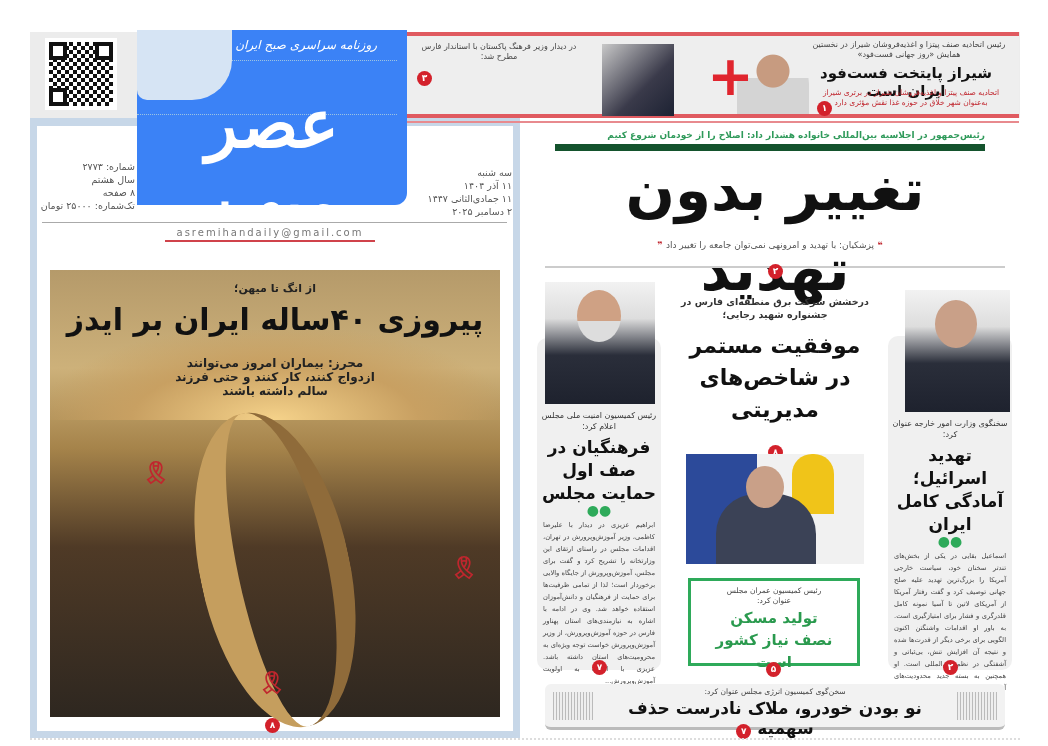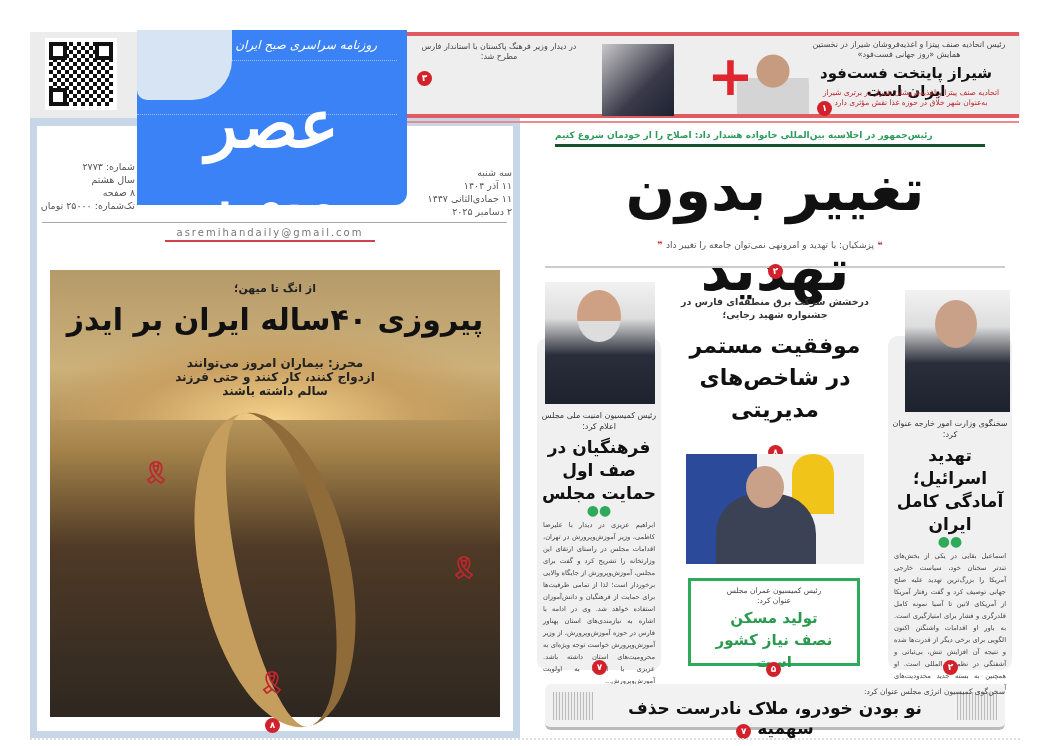--- a/index.html
+++ b/index.html
@@ -31,40 +31,40 @@
 .topbar{left:407px;top:32px;width:612px;height:86px;background:#eee;border-top:4px solid #e05a60;border-bottom:4px solid #e05a60}
 .topbar:after{content:"";position:absolute;left:0;right:0;bottom:-9px;border-top:2px solid #e88a8e}
 .tb1-pre{right:10px;top:4px;width:200px;text-align:center;font-size:8px;color:#444;line-height:10px}
 .tb1-title{right:8px;top:28px;width:210px;text-align:center;font-size:15px;font-weight:bold}
 .tb1-sub{right:8px;top:52px;width:200px;text-align:center;font-size:7.5px;color:#c0262e;line-height:10px}
 .face1{left:330px;top:12px;width:72px;height:66px;background:radial-gradient(circle at 50% 35%,#c79b80 0 16px,transparent 17px),linear-gradient(#eee 0 45%,#d4d4d4 45%);border-radius:40px 40px 0 0}
 .plus{left:300px;top:20px;font-size:56px;color:#e0252e;font-weight:bold;line-height:40px}
 .photo2{left:195px;top:8px;width:72px;height:72px;background:linear-gradient(135deg,#c8c8c8,#3a3a4a 60%,#1d2233)}
 .tb2-pre{right:440px;top:6px;width:160px;text-align:center;font-size:8px;color:#444;line-height:10px}
 .tb2-title{right:430px;top:28px;width:170px;text-align:center;font-size:13px;font-weight:bold;line-height:18px}
-.kicker{left:555px;top:130px;width:430px;text-align:left;font-size:9px;color:#2f9a5a;font-weight:bold;padding-bottom:4px;border-bottom:3px solid #14532d}
+.kicker{left:555px;top:130px;width:430px;text-align:right;font-size:9px;color:#2f9a5a;font-weight:bold;padding-bottom:4px;border-bottom:7px solid #14532d}
 .headline{left:545px;top:150px;width:460px;text-align:center;font-size:58px;font-weight:bold;letter-spacing:-1px;line-height:80px}
 .quote{left:555px;top:240px;width:430px;text-align:center;font-size:9px;color:#555}
 .quote b{color:#c0262e}
 .hr-main{left:545px;top:266px;width:460px;border-top:2px solid #ccc}
 .card{background:#f0f0f0;border-radius:10px}
 .photo{background:linear-gradient(180deg,#f2f2f2 0%,#ddd 30%,#2a2e3a 60%,#1e222e 100%)}
 .face{position:absolute;border-radius:50%;background:#c9a088}
 .card-pre{font-size:8px;color:#333;text-align:center;line-height:11px}
 .card-title{font-size:18px;font-weight:bold;text-align:center;line-height:25px}
 .card-body{font-size:6.7px;color:#444;text-align:justify;line-height:12px;padding:0 8px}
 .dots{text-align:center;color:#2eaa5a;font-size:14px;line-height:10px}
 .mid-pre{left:680px;top:295px;width:190px;text-align:center;font-size:9.5px;font-weight:bold;color:#333;line-height:13px}
 .mid-title{left:680px;top:330px;width:190px;text-align:center;font-size:22px;font-weight:bold;line-height:32px}
 .mid-photo{left:686px;top:454px;width:178px;height:110px;background:linear-gradient(90deg,#2c4a9a 0 40%,#f1f1f1 40%)}
 .green-box{left:688px;top:578px;width:172px;height:88px;border:3px solid #2eaa5a;background:#fff}
 .gb-pre{position:absolute;top:5px;width:100%;text-align:center;font-size:7.5px;color:#444;line-height:10px}
 .gb-title{position:absolute;top:26px;width:100%;text-align:center;font-size:15px;font-weight:bold;color:#2a9a4e;line-height:22px}
 .bottom-bar{left:545px;top:684px;width:460px;height:46px;background:#f2f2f2;border-radius:6px;border-bottom:3px solid #bbb}
-.bb-pre{position:absolute;top:3px;width:100%;font-size:7.5px;color:#444}
+.bb-pre{position:absolute;top:3px;width:100%;text-align:center;font-size:7.5px;color:#444}
 .bb-title{position:absolute;top:14px;left:60px;right:60px;text-align:center;font-size:17px;font-weight:bold;direction:rtl}
 .bb-deco{position:absolute;top:8px;width:40px;height:28px;background:repeating-linear-gradient(90deg,#bbb 0 1px,#eee 1px 3px)}
 .dotted-bottom{left:30px;top:738px;width:990px;border-top:2px dotted #ddd}
 </style>
 </head>
 <body>
 
 <div class="abs masthead-bg"></div>
 
 <div class="abs qr">

